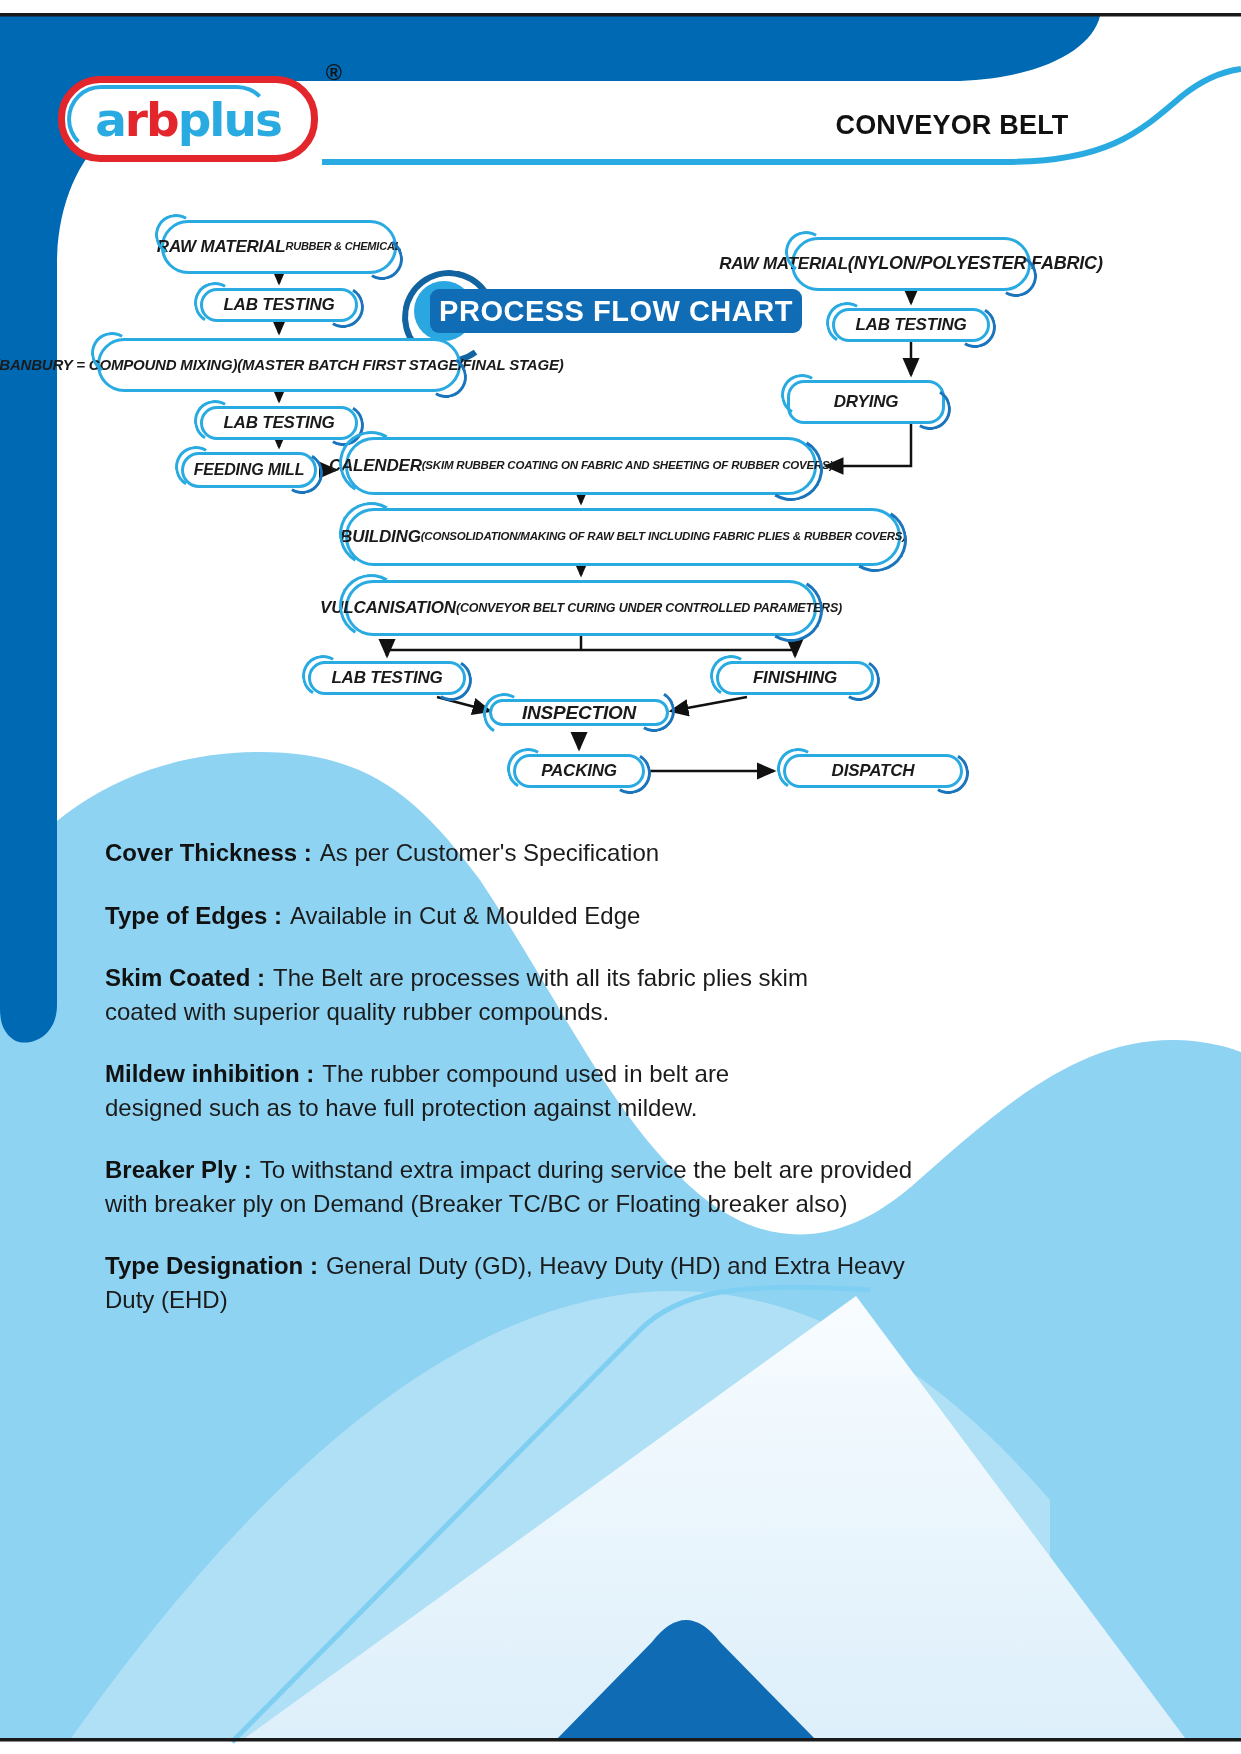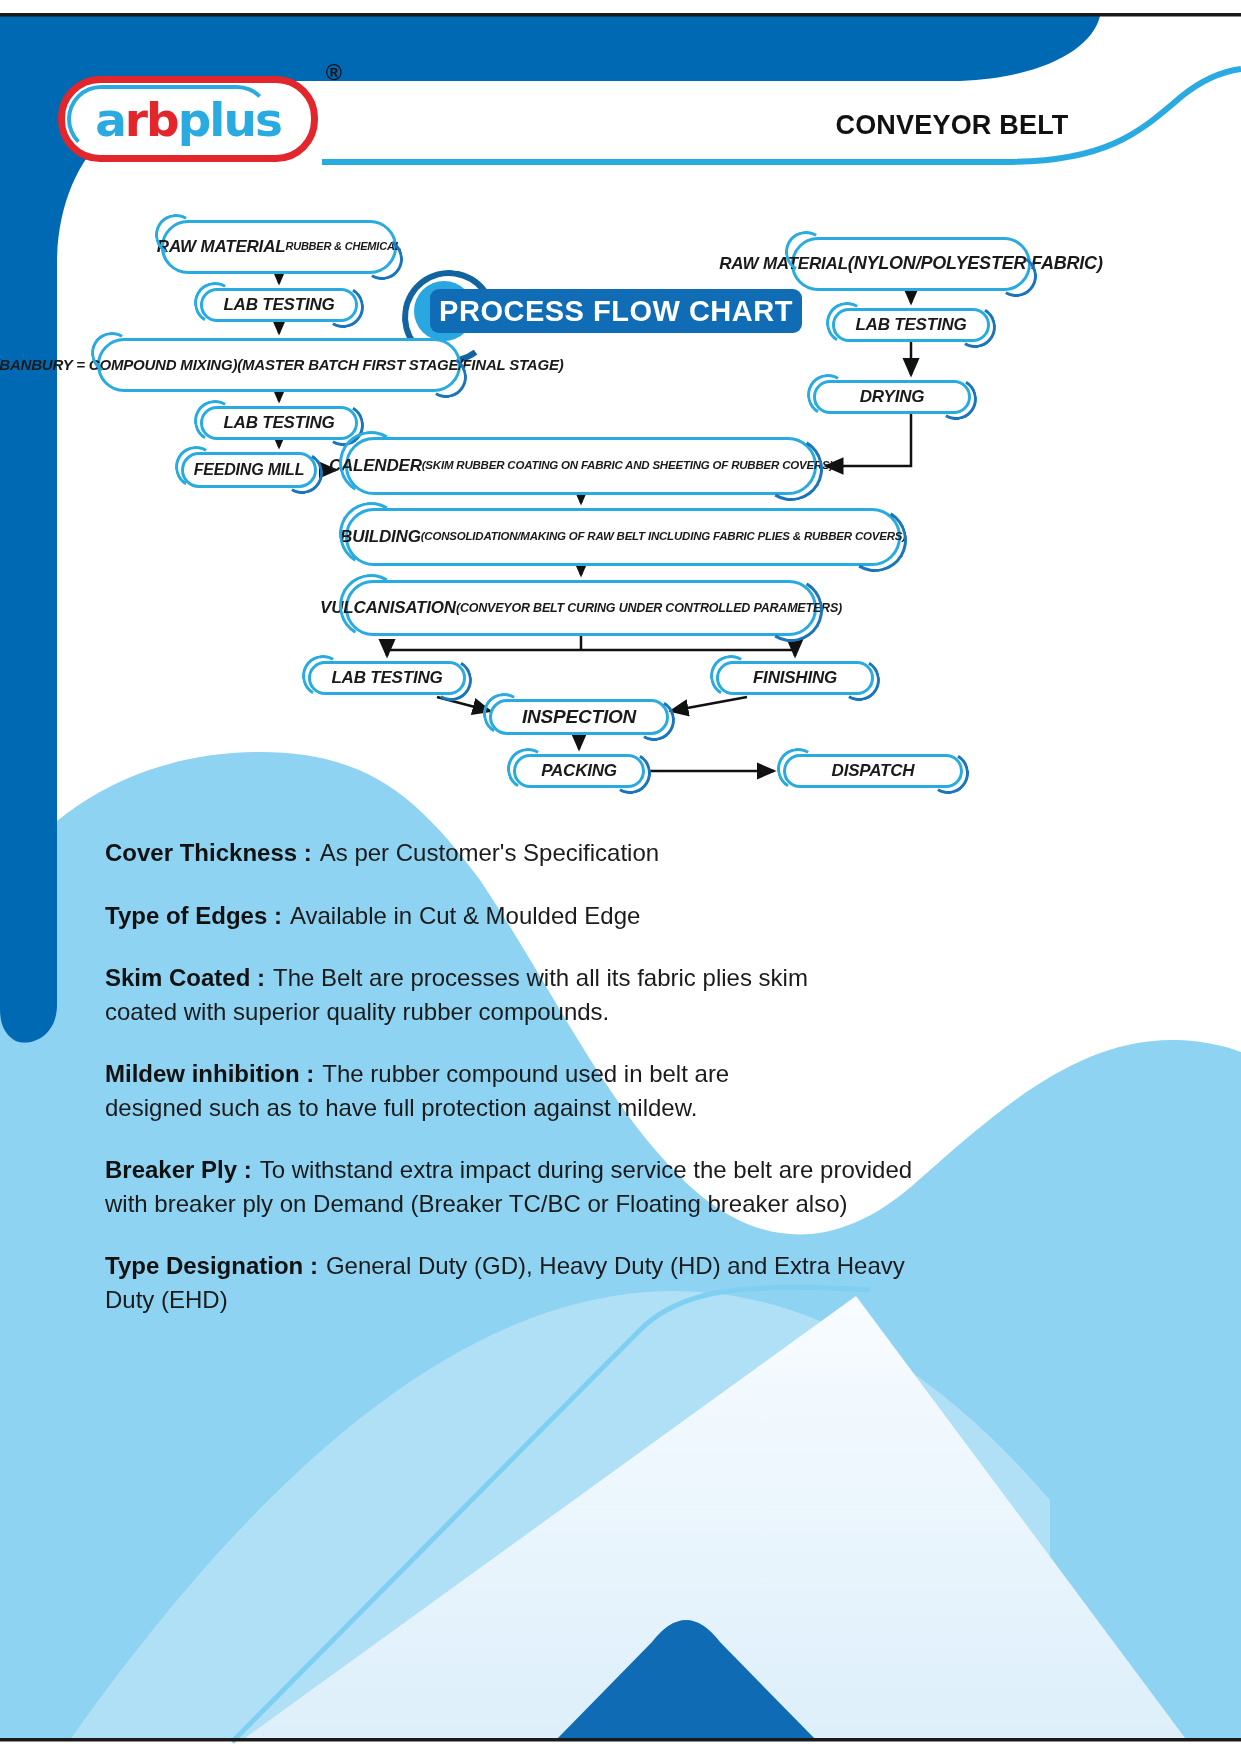--- a/index.html
+++ b/index.html
@@ -49,29 +49,29 @@
   .n-raw1 .l2{font-size:11px;}
   .n-lab1{left:200px;top:288px;width:158px;height:34px;border-radius:17px;}
   .n-banbury{left:97px;top:338px;width:364px;height:54px;border-radius:27px;}
   .n-banbury .l1,.n-banbury .l2{font-size:15px;}
   .n-lab2{left:200px;top:406px;width:158px;height:34px;border-radius:17px;}
   .n-feeding{left:181px;top:452px;width:136px;height:36px;border-radius:18px;}
   .n-feeding .l1{font-size:16px;}
   .n-raw2{left:791px;top:237px;width:240px;height:54px;border-radius:27px;}
   .n-raw2 .l2{font-size:18px;}
   .n-lab3{left:832px;top:308px;width:158px;height:34px;border-radius:17px;}
-  .n-drying{left:813px;top:380px;width:158px;height:34px;border-radius:17px;}
+  .n-drying{left:787px;top:380px;width:158px;height:44px;border-radius:17px;}
   .n-calender{left:345px;top:437px;width:472px;height:58px;border-radius:29px;}
   .n-building{left:345px;top:508px;width:556px;height:58px;border-radius:29px;text-align:right;}
   .n-vulc{left:345px;top:580px;width:472px;height:56px;border-radius:28px;}
   .n-calender .l2,.n-building .l2{font-size:11.5px;letter-spacing:-0.2px;}
   .n-vulc .l2{font-size:12.5px;}
   .n-lab4{left:308px;top:661px;width:158px;height:34px;border-radius:17px;}
   .n-finishing{left:716px;top:661px;width:158px;height:34px;border-radius:17px;}
-  .n-inspection{left:489px;top:699px;width:180px;height:36px;border-radius:20px;}
+  .n-inspection{left:489px;top:699px;width:180px;height:27px;border-radius:20px;}
   .n-inspection .l1{font-size:19px;}
   .n-packing{left:513px;top:754px;width:132px;height:34px;border-radius:17px;}
   .n-dispatch{left:783px;top:754px;width:180px;height:34px;border-radius:17px;}
 
   
   .specs{position:absolute;left:105px;top:836px;width:870px;z-index:2;}
   .spec{margin:0 0 29px 0;font-size:24px;line-height:33.5px;color:#1b1b1b;}
   .spec b{font-weight:bold;color:#111;}
   .spec .t{margin-left:8px;white-space:pre-line;}
 </style>

